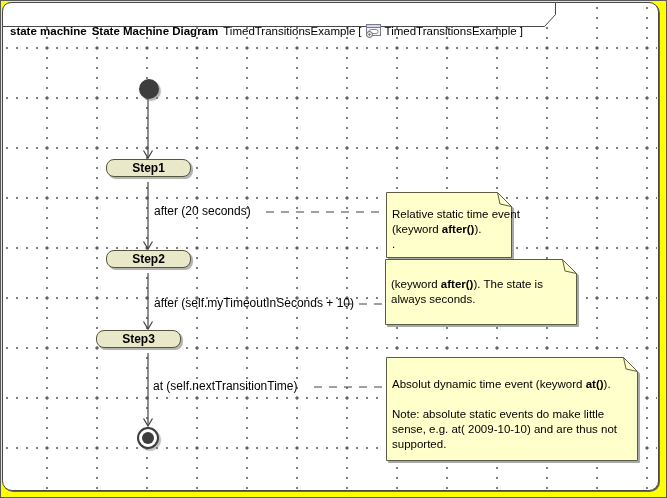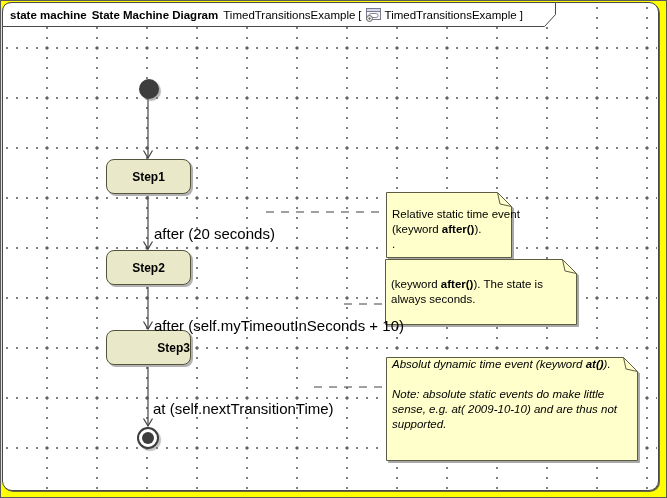--- a/index.html
+++ b/index.html
@@ -26,31 +26,31 @@
       radial-gradient(circle, #5f5f5f 1.4px, transparent 1.8px),
       radial-gradient(circle, #7e7e7e 0.8px, transparent 1.2px),
       radial-gradient(circle, #7e7e7e 0.8px, transparent 1.2px);
     background-size:50px 50px, 10px 50px, 50px 10px;
     background-position:18px 19px, 8px 19px, 18px 9px;
   }
   svg.connectors{position:absolute; left:0; top:0; z-index:3; pointer-events:none;}
 
   .title-tab{position:absolute; left:-1px; top:-1px; width:558px; height:27px; z-index:6;}
   .title-text{
-    position:absolute; left:8px; top:4px; height:17px; z-index:7;
+    position:absolute; left:8px; top:20px; height:17px; z-index:7;
     display:flex; align-items:center; white-space:pre;
     font-size:11.5px; color:#000;text-align:center;
   }
   .title-text .b{font-weight:bold;}
   .title-text span{display:inline-block;}
   .sp{width:5px;}
   .sp2{width:3px;}
 
   .state{
-    position:absolute; width:85px; height:35px; z-index:4;
+    position:absolute; width:85px; height:18px; z-index:4;
     background:#e9e9ca; border:1px solid #55553e; border-radius:8px;
     box-shadow:2px 2px 0 #b3b3b3;
     box-sizing:border-box;
     font-size:12px; font-weight:bold; color:#000;
     display:flex; align-items:center; justify-content:center;
     cursor:default;
   }
   .initial{
     position:absolute; left:136px; top:76px; width:20px; height:20px; z-index:4;
     background:#3d3d3d; border-radius:50%;
@@ -60,32 +60,32 @@
     position:absolute; left:134px; top:424px; width:22px; height:22px; z-index:4;
     border:2px solid #3d3d3d; border-radius:50%; background:#fff;
     box-sizing:border-box;
     box-shadow:2px 2px 1px rgba(120,120,120,.45);
   }
   .final .dot{
     position:absolute; left:3px; top:3px; width:12px; height:12px;
     background:#3d3d3d; border-radius:50%;
   }
   .tlabel{
-    position:absolute; z-index:5; font-size:15px; color:#000; white-space:nowrap;margin-top:21px;
+    position:absolute; z-index:5; font-size:12px; color:#000; white-space:nowrap;
   }
   .note{position:absolute; z-index:4;}
   .note svg{overflow:visible; filter:drop-shadow(2px 2px 0 #a8a8a8);}
   .note .ntext{
     position:absolute; left:6px; right:4px; top:0; font-size:11.5px; color:#000;
     line-height:15px;
   }
   .note .note-line{min-height:15px; white-space:nowrap;}
   .n1 .ntext{padding-top:15px;}
   .n2 .ntext{padding-top:18px;}
-  .n3 .ntext{font-style:italic;}
+  .n3 .ntext{padding-top:20px;}
 </style>
 </head>
 <body>
 
 <div class="screen">
   <div class="frame">
     <div class="grid"></div>
 
     <svg class="connectors" width="656" height="487" viewBox="0 0 656 487">
       <g stroke="#434343" stroke-width="1.2" fill="none">
@@ -134,21 +134,21 @@
     </div>
 
     <div class="initial"></div>
 
     <div class="state" style="left:103px; top:156px;">
       <span>Step1</span>
     </div>
     <div class="state" style="left:103px; top:247px;">
       <span>Step2</span>
     </div>
-    <div class="state" style="left:103px; top:327px;justify-content:flex-end;">
+    <div class="state" style="left:93px; top:327px;">
       <span>Step3</span>
     </div>
 
     <div class="final">
       <div class="dot"></div>
     </div>
 
     <div class="tlabel" style="left:151px; top:201px;">after (20 seconds)</div>
     <div class="tlabel" style="left:151px; top:293px;">after (self.myTimeoutInSeconds + 10)</div>
     <div class="tlabel" style="left:150px; top:376px;">at (self.nextTransitionTime)</div>

